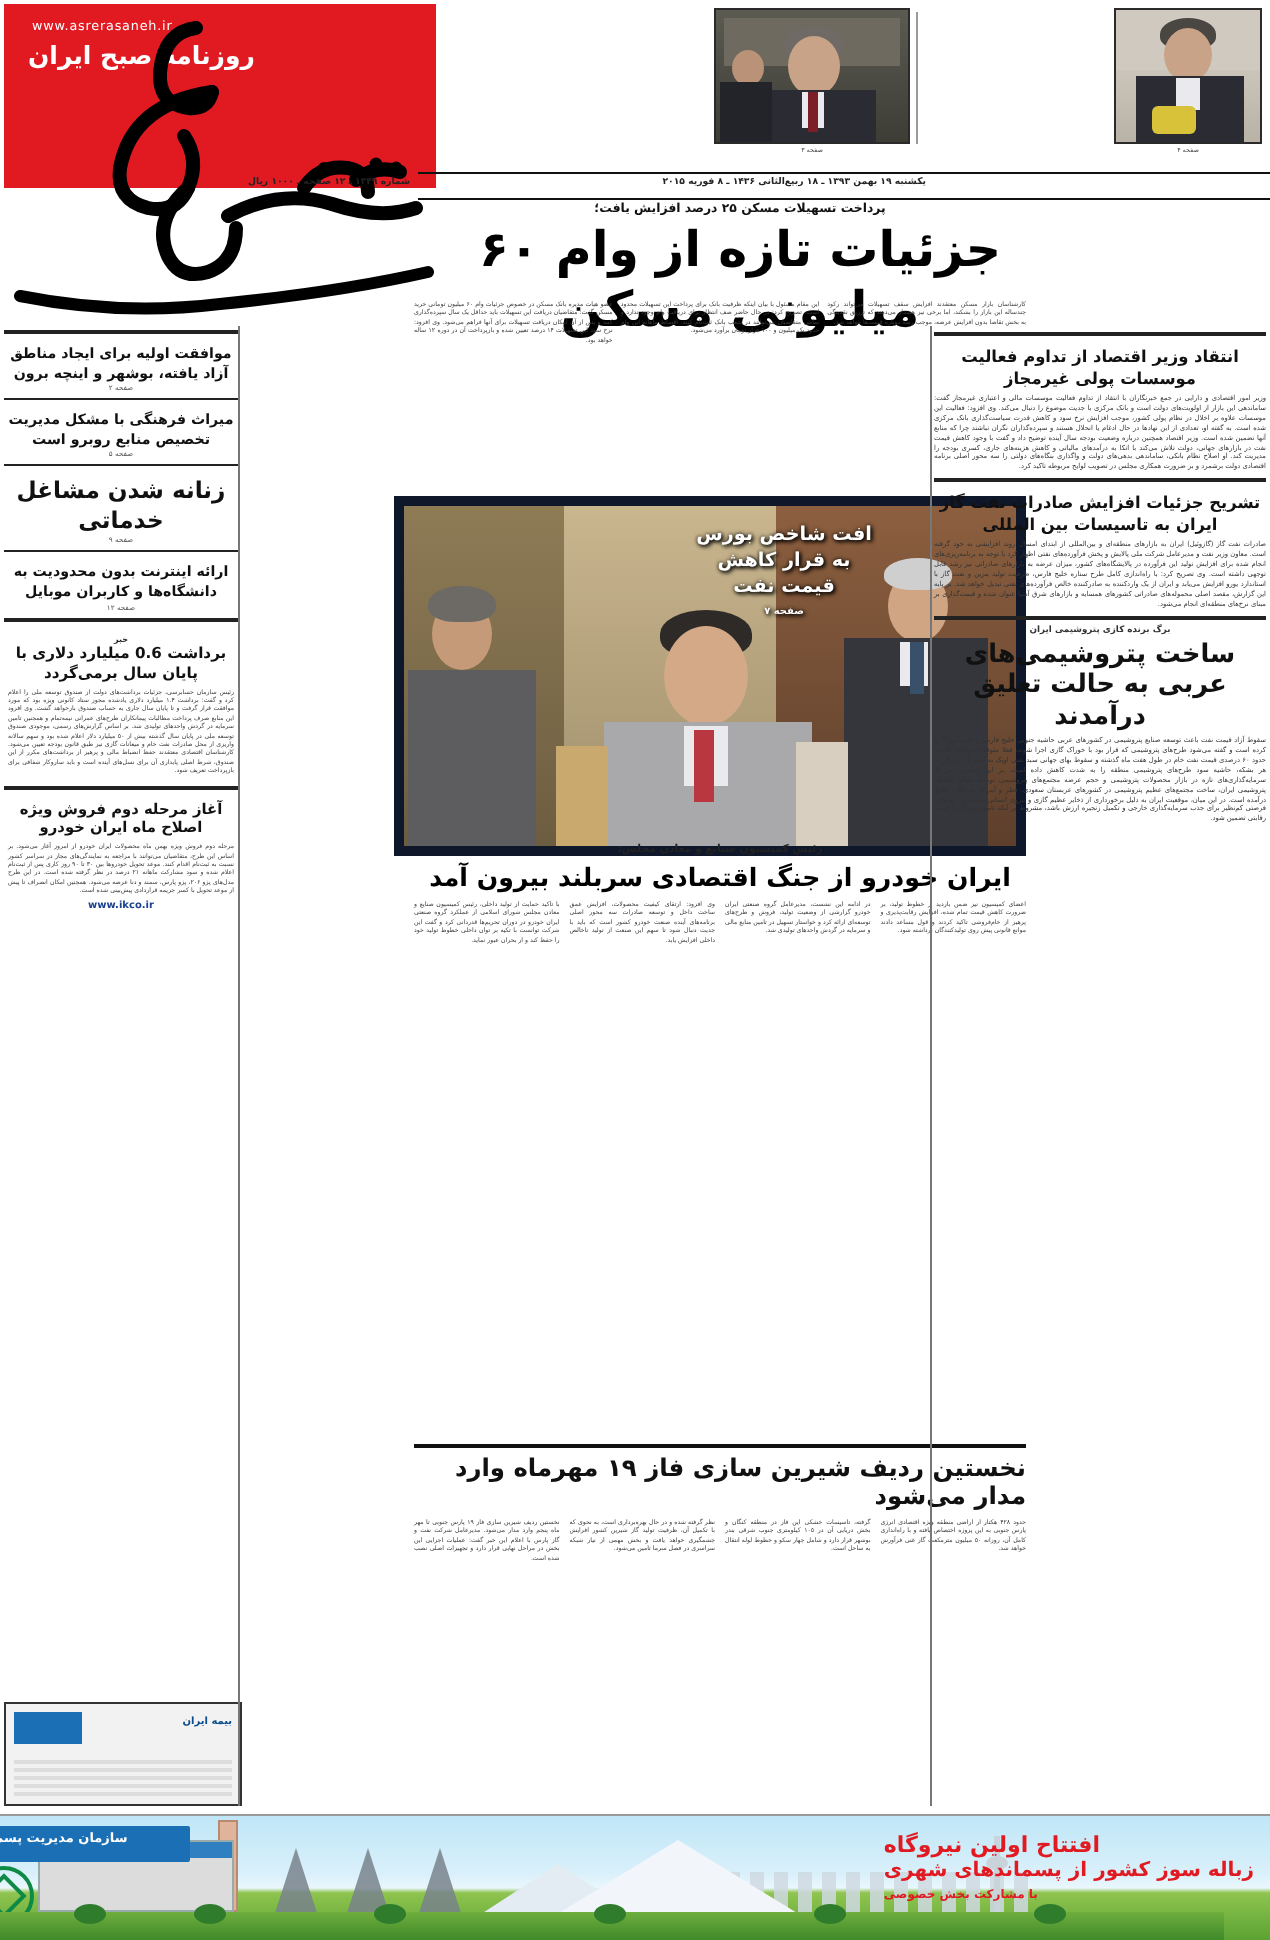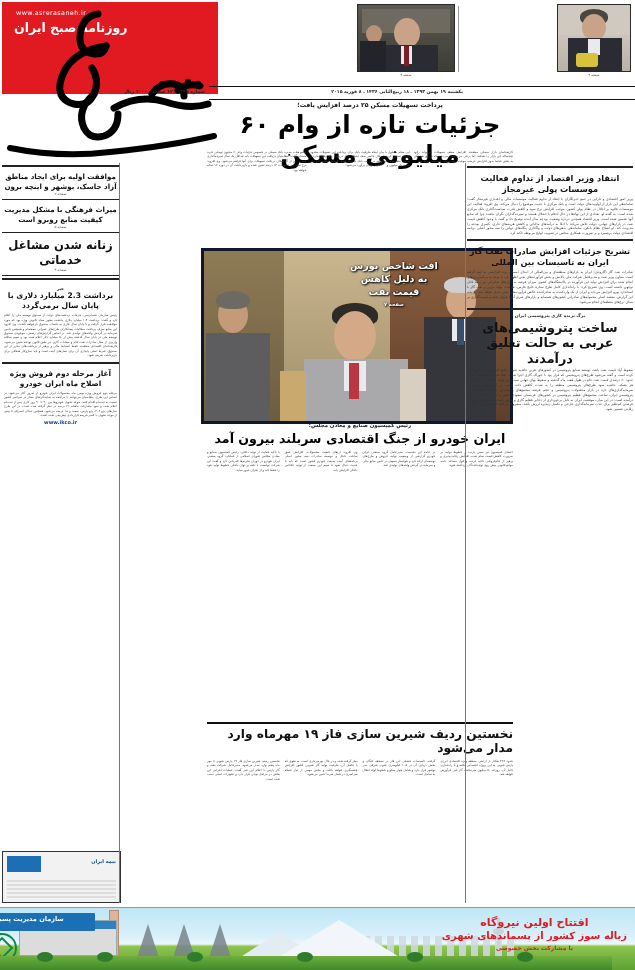--- a/index.html
+++ b/index.html
@@ -50,21 +50,21 @@
   
   .mainhead{position:absolute;top:101px;right:112px;width:306px;}
   .kicker{font-size:6.2px;text-align:center;color:#111;font-weight:bold;letter-spacing:-.1px;}
   .bighead{font-size:24.5px;line-height:30px;font-weight:bold;text-align:center;color:#000;letter-spacing:-.8px;margin-top:2px;}
 
   
   .center{position:absolute;top:150px;right:122px;width:306px;height:600px;}
   .lead{position:absolute;top:0;right:0;width:306px;height:96px;display:flex;gap:4px;}
   .lead .col{flex:1;}
 
-  .mainphoto{position:absolute;top:98px;right:0;width:306px;height:170px;border:3px solid #0f172a;overflow:hidden;background:#b2a288;}
+  .mainphoto{position:absolute;top:98px;right:0;width:306px;height:170px;border:5px solid #0f172a;overflow:hidden;background:#b2a288;}
   .overlay{position:absolute;top:8px;right:56px;width:120px;text-align:center;font-size:9.6px;line-height:13px;font-weight:bold;color:#fff;text-shadow:0 0 2px #000,1px 1px 2px #000;}
 
   .capkick{position:absolute;top:272px;right:0;width:306px;text-align:center;font-size:5.4px;font-weight:bold;color:#222;}
   .caphead{position:absolute;top:281px;right:0;width:306px;text-align:center;font-size:12.6px;font-weight:bold;color:#000;letter-spacing:-.3px;}
 
   .bodygrid{position:absolute;top:300px;right:0;width:306px;height:425px;display:flex;gap:5px;}
   .bodygrid .bcol{flex:1;}
 
   
   .botstory{position:absolute;top:727px;right:122px;width:306px;height:175px;}
@@ -90,21 +90,21 @@
   .rline{height:1px;background:#222;margin:3px 0;}
   .rline.thick{height:2px;}
 
   
   .sep{position:absolute;background:#777;width:1px;}
 
   
   .bottomad{position:absolute;bottom:0;right:0;width:635px;height:62px;overflow:hidden;
     background:linear-gradient(#bfe6f7 0%,#d9f0fa 46%,#eaf7fd 58%,#8fc44f 62%,#5ba233 100%);
     border-top:1px solid #999;padding-left:23px;}
-  .ad-txt{position:absolute;top:8px;right:8px;text-align:center;}
+  .ad-txt{position:absolute;top:8px;right:8px;text-align:left;}
   .ad-l1{font-size:11px;font-weight:bold;color:#e11a22;line-height:13px;}
   .ad-l2{font-size:10px;font-weight:bold;color:#e11a22;line-height:13px;}
   .ad-l3{font-size:6px;font-weight:bold;color:#e11a22;margin-top:2px;}
   .ad-logo{position:absolute;top:5px;left:6px;width:112px;height:18px;background:#1a6fb5;border-radius:1px;}
   .ad-logo-tx{position:absolute;top:7px;left:12px;font-size:6.5px;color:#fff;font-weight:bold;}
   .ad-seal{position:absolute;top:25px;left:10px;width:26px;height:26px;border:2px solid #0f8a46;border-radius:50%;}
   .ad-seal:after{content:"";position:absolute;top:5px;left:5px;width:12px;height:12px;border:2px solid #0f8a46;transform:rotate(45deg);}
   .factory{position:absolute;bottom:14px;left:42px;width:96px;height:34px;background:#dcdcdc;border:1px solid #9aa;}
   .factory .roof{position:absolute;top:0;left:0;width:96px;height:8px;background:#2f7fc1;}
   .chimney{position:absolute;bottom:14px;left:132px;width:8px;height:44px;background:#e0b49a;border:1px solid #b98a70;}
@@ -226,21 +226,21 @@
         <div class="face" style="left:130px;top:60px;width:42px;height:50px;background:#d3a987;"></div>
         <div class="suit" style="left:100px;top:108px;width:104px;height:62px;background:#a9a9ab;"></div>
         <div class="shirt" style="left:140px;top:110px;width:22px;height:30px;"></div>
         <div style="position:absolute;left:145px;top:112px;width:10px;height:36px;background:#b9373f;"></div>
 
         <div style="position:absolute;left:76px;top:120px;width:26px;height:50px;background:#caa96f;"></div>
         <div style="position:absolute;right:84px;top:118px;width:26px;height:52px;background:#d8cfc0;"></div>
       </div>
       <div class="overlay">
         <div>افت شاخص بورس</div>
-        <div>به دلیل کاهش</div>
+        <div>به قرار کاهش</div>
         <div>قیمت نفت</div>
         <div style="font-size:5px;font-weight:bold;">صفحه ۷</div>
       </div>
     </div>
 
     <div class="capkick">رئیس کمیسیون صنایع و معادن مجلس:</div>
     <div class="caphead">ایران خودرو از جنگ اقتصادی سربلند بیرون آمد</div>
 
     <div class="bodygrid">
       <div class="bcol tiny">اعضای کمیسیون نیز ضمن بازدید از خطوط تولید، بر ضرورت کاهش قیمت تمام شده، افزایش رقابت‌پذیری و پرهیز از خام‌فروشی تاکید کردند و قول مساعد دادند موانع قانونی پیش روی تولیدکنندگان برداشته شود.</div>
@@ -259,42 +259,46 @@
       <div class="bcol tiny">گرفته، تاسیسات خشکی این فاز در منطقه کنگان و بخش دریایی آن در ۱۰۵ کیلومتری جنوب شرقی بندر بوشهر قرار دارد و شامل چهار سکو و خطوط لوله انتقال به ساحل است.</div>
       <div class="bcol tiny">نظر گرفته شده و در حال بهره‌برداری است، به نحوی که با تکمیل آن، ظرفیت تولید گاز شیرین کشور افزایش چشمگیری خواهد یافت و بخش مهمی از نیاز شبکه سراسری در فصل سرما تامین می‌شود.</div>
       <div class="bcol tiny">نخستین ردیف شیرین سازی فاز ۱۹ پارس جنوبی تا مهر ماه پنجم وارد مدار می‌شود. مدیرعامل شرکت نفت و گاز پارس با اعلام این خبر گفت: عملیات اجرایی این بخش در مراحل نهایی قرار دارد و تجهیزات اصلی نصب شده است.</div>
     </div>
   </div>
 
   <div class="leftcol">
     <div class="idxline thick"></div>
 
     <div class="idx">
-      <div class="t">موافقت اولیه برای ایجاد مناطق آزاد جاسک، بوشهر و اینچه برون</div>
+      <div class="t">موافقت اولیه برای ایجاد مناطق آزاد یافته، بوشهر و اینچه برون</div>
       <div class="p">صفحه ۲</div>
     </div>
     <div class="idxline"></div>
 
     <div class="idx">
-      <div class="t">میراث فرهنگی با مشکل مدیریت کیفیت منابع روبرو است</div>
+      <div class="t">میراث فرهنگی با مشکل مدیریت تخصیص منابع روبرو است</div>
       <div class="p">صفحه ۵</div>
     </div>
     <div class="idxline"></div>
 
     <div class="idx">
       <div class="t big">زنانه شدن مشاغل خدماتی</div>
       <div class="p">صفحه ۹</div>
     </div>
     <div class="idxline"></div>
 
+    <div class="idx">
+      <div class="t">ارائه اینترنت بدون محدودیت به دانشگاه‌ها و کاربران موبایل</div>
+      <div class="p">صفحه ۱۲</div>
+    </div>
     <div class="idxline thick"></div>
 
     <div class="idx">
       <div class="p" style="font-size:4px;font-weight:bold;color:#222;">خبر</div>
-      <div class="t" style="font-size:7.6px;line-height:10px;">برداشت 2.3 میلیارد دلاری با پایان سال برمی‌گردد</div>
+      <div class="t" style="font-size:7.6px;line-height:10px;">برداشت 0.6 میلیارد دلاری با پایان سال برمی‌گردد</div>
       <div class="tiny" style="margin-top:2px;">رئیس سازمان حسابرسی، جزئیات برداشت‌های دولت از صندوق توسعه ملی را اعلام کرد و گفت: برداشت ۱.۴ میلیارد دلاری یادشده مجوز ستاد کانونی ویژه بود که مورد موافقت قرار گرفت و تا پایان سال جاری به حساب صندوق بازخواهد گشت. وی افزود این منابع صرف پرداخت مطالبات پیمانکاران طرح‌های عمرانی نیمه‌تمام و همچنین تامین سرمایه در گردش واحدهای تولیدی شد. بر اساس گزارش‌های رسمی، موجودی صندوق توسعه ملی در پایان سال گذشته بیش از ۵۰ میلیارد دلار اعلام شده بود و سهم سالانه واریزی از محل صادرات نفت خام و میعانات گازی نیز طبق قانون بودجه تعیین می‌شود. کارشناسان اقتصادی معتقدند حفظ انضباط مالی و پرهیز از برداشت‌های مکرر از این صندوق، شرط اصلی پایداری آن برای نسل‌های آینده است و باید سازوکار شفافی برای بازپرداخت تعریف شود.</div>
     </div>
     <div class="idxline thick" style="margin-top:4px;"></div>
 
     <div class="idx">
       <div class="t" style="font-size:7.4px;line-height:9.8px;">آغاز مرحله دوم فروش ویژه اصلاح ماه ایران خودرو</div>
       <div class="tiny" style="margin-top:2px;">مرحله دوم فروش ویژه بهمن ماه محصولات ایران خودرو از امروز آغاز می‌شود. بر اساس این طرح، متقاضیان می‌توانند با مراجعه به نمایندگی‌های مجاز در سراسر کشور نسبت به ثبت‌نام اقدام کنند. موعد تحویل خودروها بین ۳۰ تا ۹۰ روز کاری پس از ثبت‌نام اعلام شده و سود مشارکت ماهانه ۲۱ درصد در نظر گرفته شده است. در این طرح مدل‌های پژو ۲۰۶، پژو پارس، سمند و دنا عرضه می‌شود. همچنین امکان انصراف تا پیش از موعد تحویل با کسر جریمه قراردادی پیش‌بینی شده است.</div>
       <div style="text-align:center;font-size:5px;font-weight:bold;color:#1a3f8f;margin-top:2px;">www.ikco.ir</div>
     </div>
 

